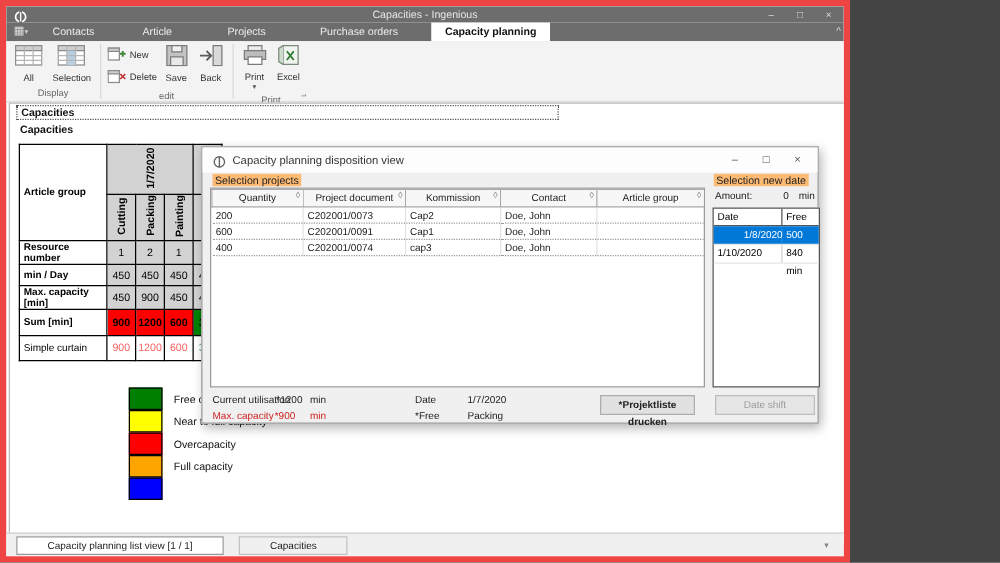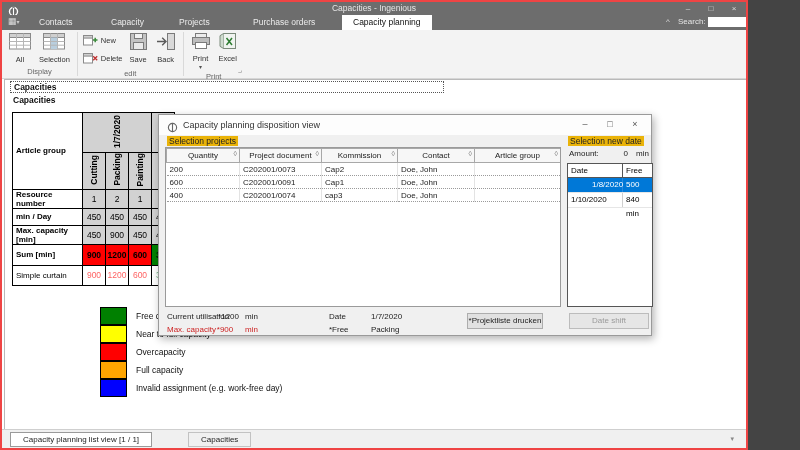--- a/index.html
+++ b/index.html
@@ -1,28 +1,28 @@
 <!DOCTYPE html>
 <html><head>
 <meta charset="utf-8">
 <style>
   html,body{margin:0;padding:0;background:#444;}
-  .app{position:relative;width:748px;height:450px;background:#fff;overflow:hidden;
-       font-family:"Liberation Sans",sans-serif;border:2px solid #ef4444;box-sizing:border-box;}
+  .app{position:relative;width:680px;height:450px;background:#fff;overflow:hidden;
+       font-family:"Liberation Sans",sans-serif;border:5px solid #ef4444;box-sizing:border-box;}
   
   .titlebar{position:absolute;left:0;top:0;width:100%;height:13px;background:#6d6d6d;}
   .title-text{position:absolute;left:0;right:0;top:1px;text-align:center;font-size:8.5px;color:#e6e6e6;}
   .logo{position:absolute;left:6px;top:1px;}
   .winbtn{position:absolute;top:0;width:20px;height:13px;text-align:center;font-size:8px;color:#ddd;line-height:13px;cursor:default;}
   
   .tabsrow{position:absolute;left:0;top:13px;width:100%;height:15px;background:#6d6d6d;}
   .menu-grid{position:absolute;left:6px;top:1px;font-size:9px;color:#ddd;}
   .menu-caret{font-size:6px;color:#ccc;}
   .rtab{position:absolute;top:0;height:15px;line-height:15px;padding:0 11px;font-size:8.5px;color:#ececec;}
-  .rtab.active{background:#fff;color:#111;}
+  .rtab.active{background:#fff;color:#111;font-weight:bold;}
   .collapse{position:absolute;top:2px;font-size:8px;color:#ddd;}
   .search-label{position:absolute;top:2px;font-size:8px;color:#e6e6e6;}
   .search-input{position:absolute;top:1.5px;width:72px;height:10px;border:none;background:#fff;font-size:8px;padding:0 2px;}
   
   .ribbon{position:absolute;left:0;top:28px;width:100%;height:49px;background:#f3f3f3;
           border-bottom:1px solid #d6d6d6;display:flex;box-sizing:border-box;}
   .rgroup{display:flex;flex-direction:column;padding:1px 3px 0 3px;position:relative;}
   .rbuttons{display:flex;align-items:flex-start;flex:1;}
   .rlabel{text-align:center;font-size:7.5px;color:#666;padding:1px 0 2px 0;}
   .rsep{width:1px;background:#d9d9d9;margin:2px 0;}
@@ -53,21 +53,21 @@
   .lrow{display:flex;align-items:center;height:18px;}
   .lswatch{width:27px;height:18px;border:1px solid #000;box-sizing:border-box;margin-top:-1px;flex:none;}
   .llabel{margin-left:9px;font-size:8.5px;color:#111;white-space:nowrap;}
   
   .dialog{position:absolute;left:156px;top:112px;width:494px;height:222px;background:#f0f0f0;
           border:1px solid #9a9a9a;box-shadow:2px 3px 8px rgba(0,0,0,.3);z-index:10;box-sizing:border-box;}
   .dtitle{position:absolute;left:0;top:0;width:100%;height:20px;background:#fdfdfd;}
   .dtitle-text{position:absolute;left:24px;top:5px;font-size:9px;color:#333;}
   .dicon{position:absolute;left:8px;top:4px;}
   .dbtn{position:absolute;top:1px;width:24px;height:17px;text-align:center;line-height:17px;font-size:9px;color:#555;}
-  .gb-label{position:absolute;font-size:8.5px;color:#222;background:#eab308;padding:0 2px;z-index:2;}
+  .gb-label{position:absolute;font-size:8.5px;color:#222;background:#fdba74;padding:0 2px;z-index:2;}
   .pgrid-wrap{position:absolute;left:6px;top:32px;width:396px;height:160px;background:#fff;border:1px solid #9a9a9a;box-sizing:border-box;overflow:hidden;}
   .pgrid{border-collapse:collapse;table-layout:fixed;width:394px;}
   .pgrid th{border:1px solid #a8a8a8;background:#f7f7f7;font-size:8px;font-weight:normal;color:#222;height:13px;position:relative;padding:0;}
   .pgrid th .sort{position:absolute;right:2px;top:1px;font-size:7px;color:#777;}
   .pgrid td{border-bottom:1px dotted #9a9a9a;border-right:1px solid #e3e3e3;font-size:8px;color:#222;height:12px;padding:0 0 0 3px;white-space:nowrap;overflow:hidden;}
   .ndate-box{position:absolute;left:408px;top:48px;width:86px;height:144px;background:#fff;border:1px solid #555;box-sizing:border-box;font-size:8px;}
   .dg-head{display:flex;border-bottom:1px solid #555;height:13px;line-height:13px;}
   .dg-head .c1{width:55px;border-right:1px solid #555;padding-left:3px;box-sizing:border-box;}
   .dg-head .c2{flex:1;padding-left:3px;}
   .dg-row{display:flex;height:14px;line-height:14px;border-bottom:1px solid #e6e6e6;}
@@ -78,21 +78,21 @@
   .amount-label{position:absolute;left:410px;top:34px;font-size:8px;color:#222;}
   .amount-value{position:absolute;left:455px;top:34px;width:14px;text-align:right;font-size:8px;color:#222;}
   .amount-unit{position:absolute;left:477px;top:34px;font-size:8px;color:#222;}
   .f-item{position:absolute;font-size:8px;color:#222;white-space:nowrap;}
   .f-red{color:#cc2222;}
   .dlg-btn{position:absolute;height:16px;background:#e1e1e1;border:1px solid #adadad;font-size:8px;color:#222;
            text-align:center;line-height:14px;box-sizing:border-box;}
   .dlg-btn.disabled{color:#9a9a9a;background:#e6e6e6;border-color:#bcbcbc;}
   
   .statusbar{position:absolute;left:0;bottom:0;width:100%;height:19px;background:#f0f0f0;border-top:1px solid #cfcfcf;box-sizing:border-box;}
-  .stab{position:absolute;top:2px;height:15px;line-height:13px;font-size:8px;color:#222;padding:0 12px;border:1px solid #9a9a9a;background:#fff;box-sizing:border-box;}
+  .stab{position:absolute;top:2px;height:15px;line-height:13px;font-size:8px;color:#222;padding:0 24px;border:1px solid #9a9a9a;background:#fff;box-sizing:border-box;}
   .stab.inactive{background:#f0f0f0;border-color:#c2c2c2;}
   .overflow{position:absolute;right:12px;top:5px;font-size:7px;color:#888;}
 </style>
 </head>
 <body>
 
 <div class="app">
 
   <div class="titlebar">
     <span class="logo">
@@ -104,21 +104,21 @@
     </span>
     <span class="title-text">Capacities - Ingenious</span>
     <span class="winbtn" style="right:48px;">–</span>
     <span class="winbtn" style="right:25px;">□</span>
     <span class="winbtn" style="right:2px;">×</span>
   </div>
 
   <div class="tabsrow">
     <span class="menu-grid"><span>▦</span><span class="menu-caret">▾</span></span>
     <span class="rtab" style="left:26px;">Contacts</span>
-    <span class="rtab" style="left:98px;">Capacity</span>
+    <span class="rtab" style="left:98px;">Article</span>
     <span class="rtab" style="left:166px;">Projects</span>
     <span class="rtab" style="left:240px;">Purchase orders</span>
     <span class="rtab active" style="left:340px;">Capacity planning</span>
     <span class="collapse" style="left:664px;">^</span>
     <span class="search-label" style="left:676px;">Search:</span>
     <input class="search-input" style="left: 706px;" value="">
     <span style="position:absolute;left:785px;top:2px;">
       <svg width="12" height="10" viewBox="0 0 13 10">
           <rect x="0.5" y="2.5" width="4.6" height="6" rx="1" fill="none" stroke="#ddd"></rect>
           <rect x="7.6" y="2.5" width="4.6" height="6" rx="1" fill="none" stroke="#ddd"></rect>
@@ -292,21 +292,20 @@
     <div class="lrow">
       <div class="lswatch" style="background-color: rgb(255, 0, 0);"></div>
       <div class="llabel">Overcapacity</div>
     </div>
     <div class="lrow">
       <div class="lswatch" style="background-color: rgb(255, 165, 0);"></div>
       <div class="llabel">Full capacity</div>
     </div>
     <div class="lrow">
       <div class="lswatch" style="background-color: rgb(0, 0, 255);"></div>
-      <div class="llabel">Invalid assignment (e.g. work-free day)</div>
     </div>
   </div>
 
   <div class="dialog">
     <div class="dtitle">
       <span class="dicon">
         <svg width="11" height="11" viewBox="0 0 12 12">
             <circle cx="6" cy="6" r="4.5" fill="none" stroke="#666" stroke-width="1.2"></circle>
             <line x1="6" y1="1" x2="6" y2="11" stroke="#666" stroke-width="1.2"></line>
           </svg>
@@ -383,21 +382,21 @@
     <span class="f-item" style="left:8px;top:197px;">Current utilisation</span>
     <span class="f-item" style="left:52px;top:197px;width:28px;text-align:right;">*1200</span>
     <span class="f-item" style="left:86px;top:197px;">min</span>
     <span class="f-item f-red" style="left:8px;top:210px;">Max. capacity</span>
     <span class="f-item f-red" style="left:52px;top:210px;width:28px;text-align:center;">*900</span>
     <span class="f-item f-red" style="left:86px;top:210px;">min</span>
     <span class="f-item" style="left:170px;top:197px;">Date</span>
     <span class="f-item" style="left:212px;top:197px;">1/7/2020</span>
     <span class="f-item" style="left:170px;top:210px;">*Free</span>
     <span class="f-item" style="left:212px;top:210px;">Packing</span>
-    <div class="dlg-btn" style="left:308px;top:198px;width:76px;">*Projektliste drucken</div>
+    <div class="dlg-btn" style="left:318px;top:198px;width:76px;font-weight:bold;">*Projektliste drucken</div>
     <div class="dlg-btn disabled" style="left:410px;top:198px;width:80px;">Date shift</div>
   </div>
 
   <div class="statusbar">
     <span class="stab" style="left:8px;">Capacity planning list view [1 / 1]</span>
     <span class="stab inactive" style="left:186px;">Capacities</span>
     <span class="overflow">▾</span>
   </div>
 
 </div>

